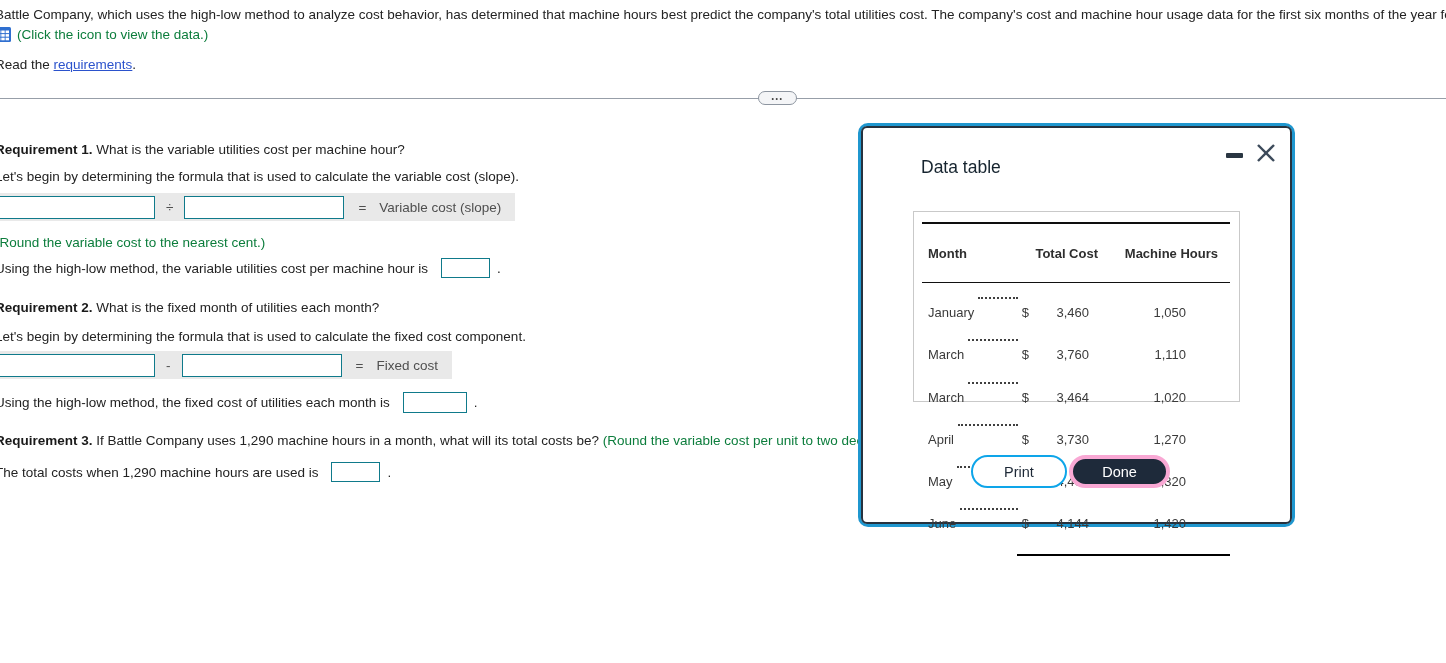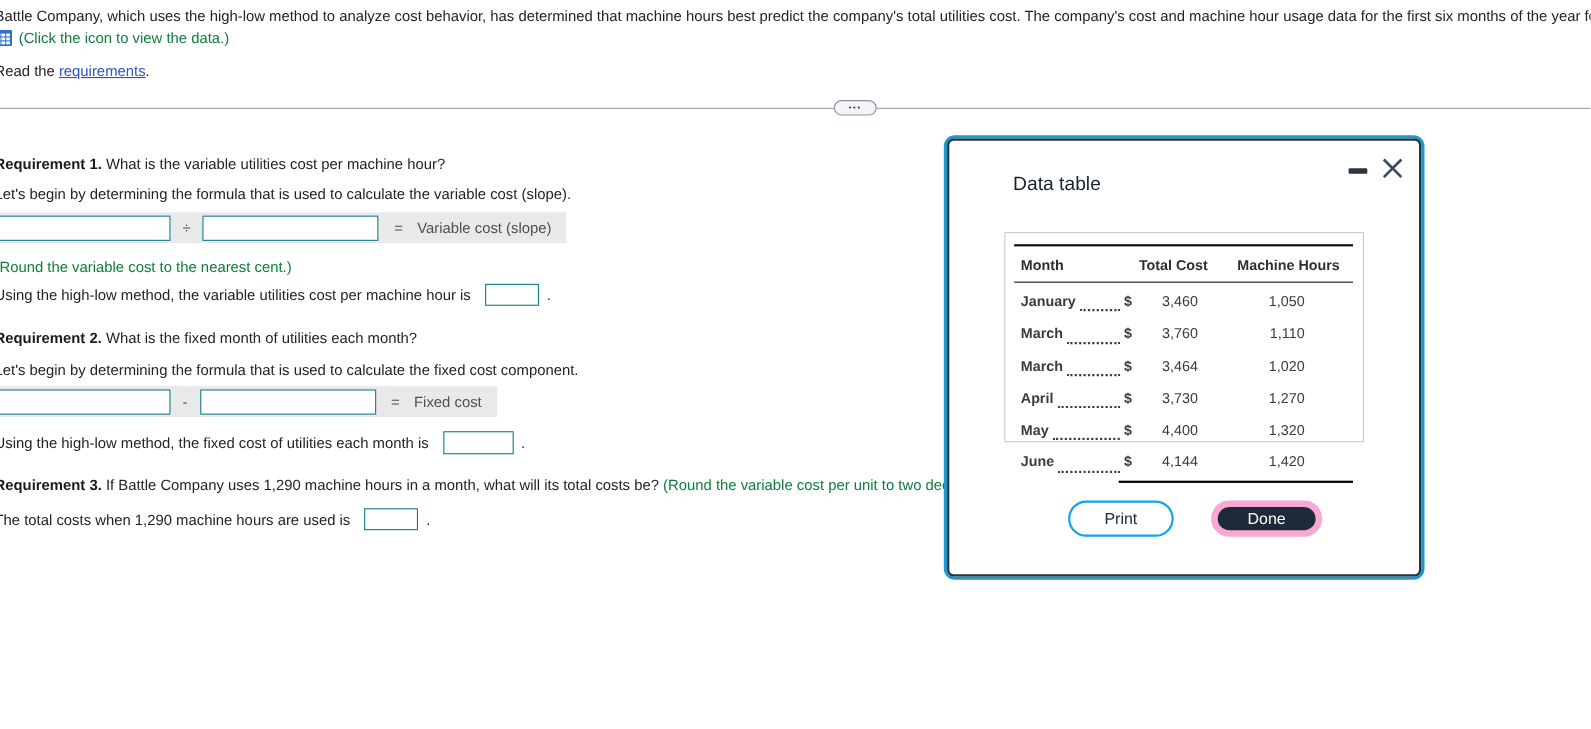--- a/index.html
+++ b/index.html
@@ -65,39 +65,39 @@
   }
   .close-btn { position: absolute; left: 394px; top: 16px; width: 22px; height: 22px; cursor: pointer; }
 
   .data-panel {
     position: absolute; left: 52px; top: 85px; width: 327px; height: 191px;
     background: #fff; border: 1px solid #c9c9c9;
   }
   .rule-top { margin: 10px 9px 0 8px; border-top: 2px solid #0e0e0e; }
   .trow {
     display: grid; grid-template-columns: 101px 69px 120px;
-    margin: 4px 14px; align-items: baseline; color: #3a3a3a; font-size: 13px;
+    margin: 17px 14px; align-items: baseline; color: #3a3a3a; font-size: 13px;
   }
   .thead { font-weight: bold; color: #2e2e2e; padding: 5px 0 4px; }
   .rule-mid { margin: 2px 9px 0 8px; border-top: 1.5px solid #111; }
   .drow { line-height: 25.3px; }
-  .c-month { display: flex; align-items: flex-end; font-weight: bold; }
+  .c-month { display: flex; align-items: flex-start; font-weight: normal; }
   .leader { flex: 1; margin: 0 4px; border-bottom: 2px dotted #3f3f3f; transform: translateY(-3px); }
   .c-right { text-align: right; }
   .c-cost { padding-right: 9px; }
   .c-hours { padding-right: 32px; }
   .rule-bottom { margin: 1px 9px 0 103px; border-top: 2px solid #000; }
 
   .btn {
     position: absolute; top: 329px; height: 33px; border-radius: 17px;
     display: flex; align-items: center; justify-content: center;
     font-size: 14.5px; cursor: pointer;
   }
   .btn-print { left: 110px; width: 96px; background: #fff; border: 2px solid #0ea5e9; color: #1d2836; }
-  .btn-done { left: 240px; width: 101px; background: #1e2a3a; border: 6px solid #f9a8d4; color: #fff; }
+  .btn-done { left: 208px; width: 101px; background: #1e2a3a; border: 4px solid #f9a8d4; color: #fff; }
 </style>
 </head>
 <body>
 
 <div class="page">
 
   <div class="line" style="top:6px; left:-5px;">Battle Company, which uses the high-low method to analyze cost behavior, has determined that machine hours best predict the company's total utilities cost. The company's cost and machine hour usage data for the first six months of the year follow:</div>
 
   <div class="line icon-line" style="top:26px; left:-5px;">
     <span class="tbl-icon">

